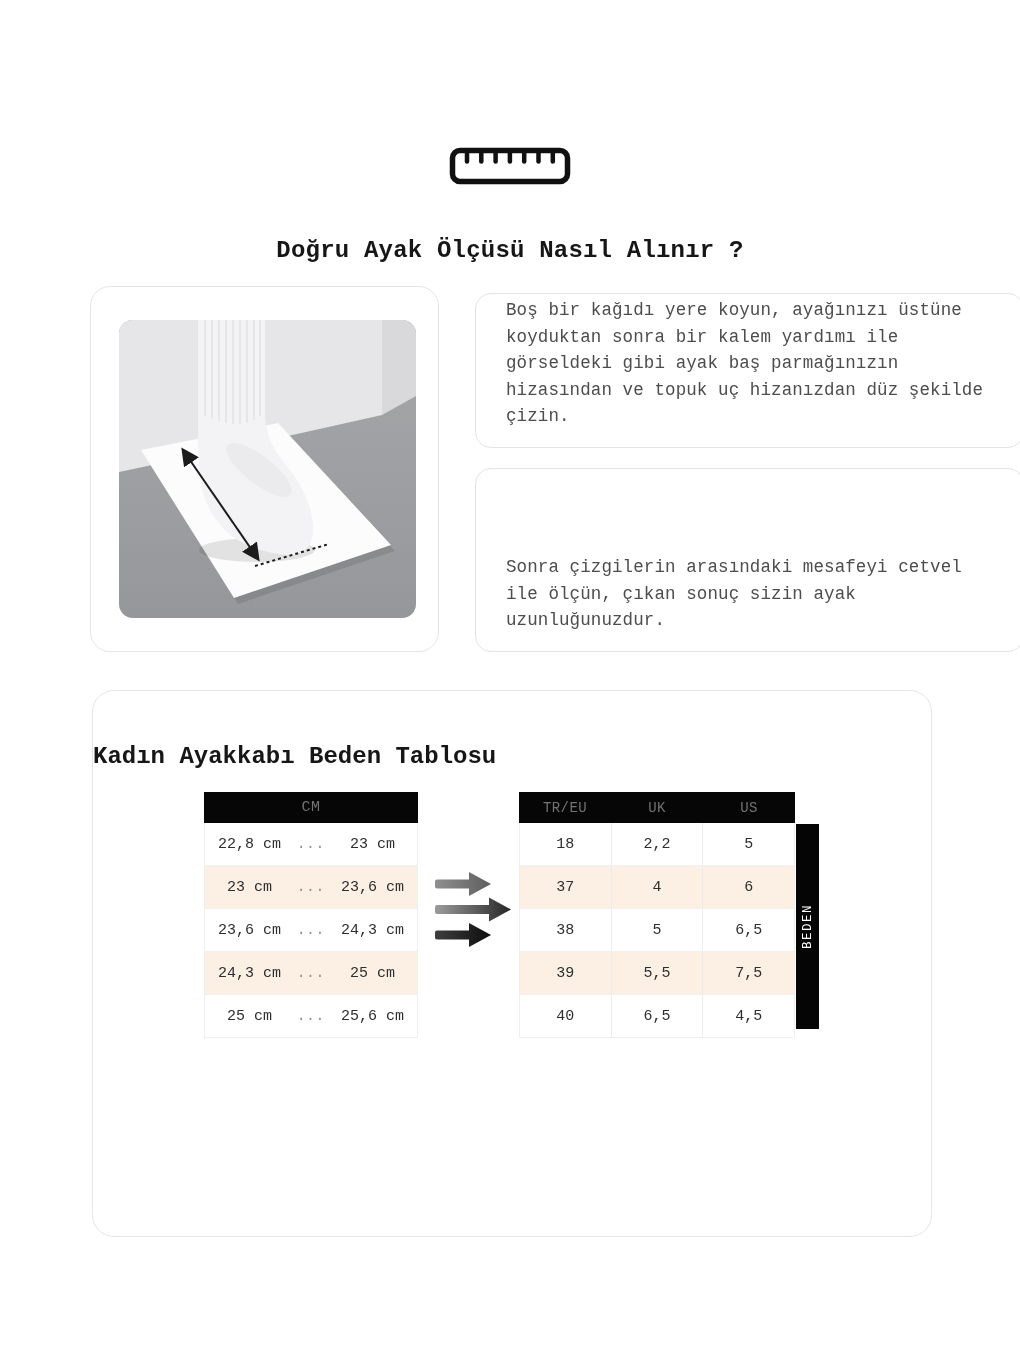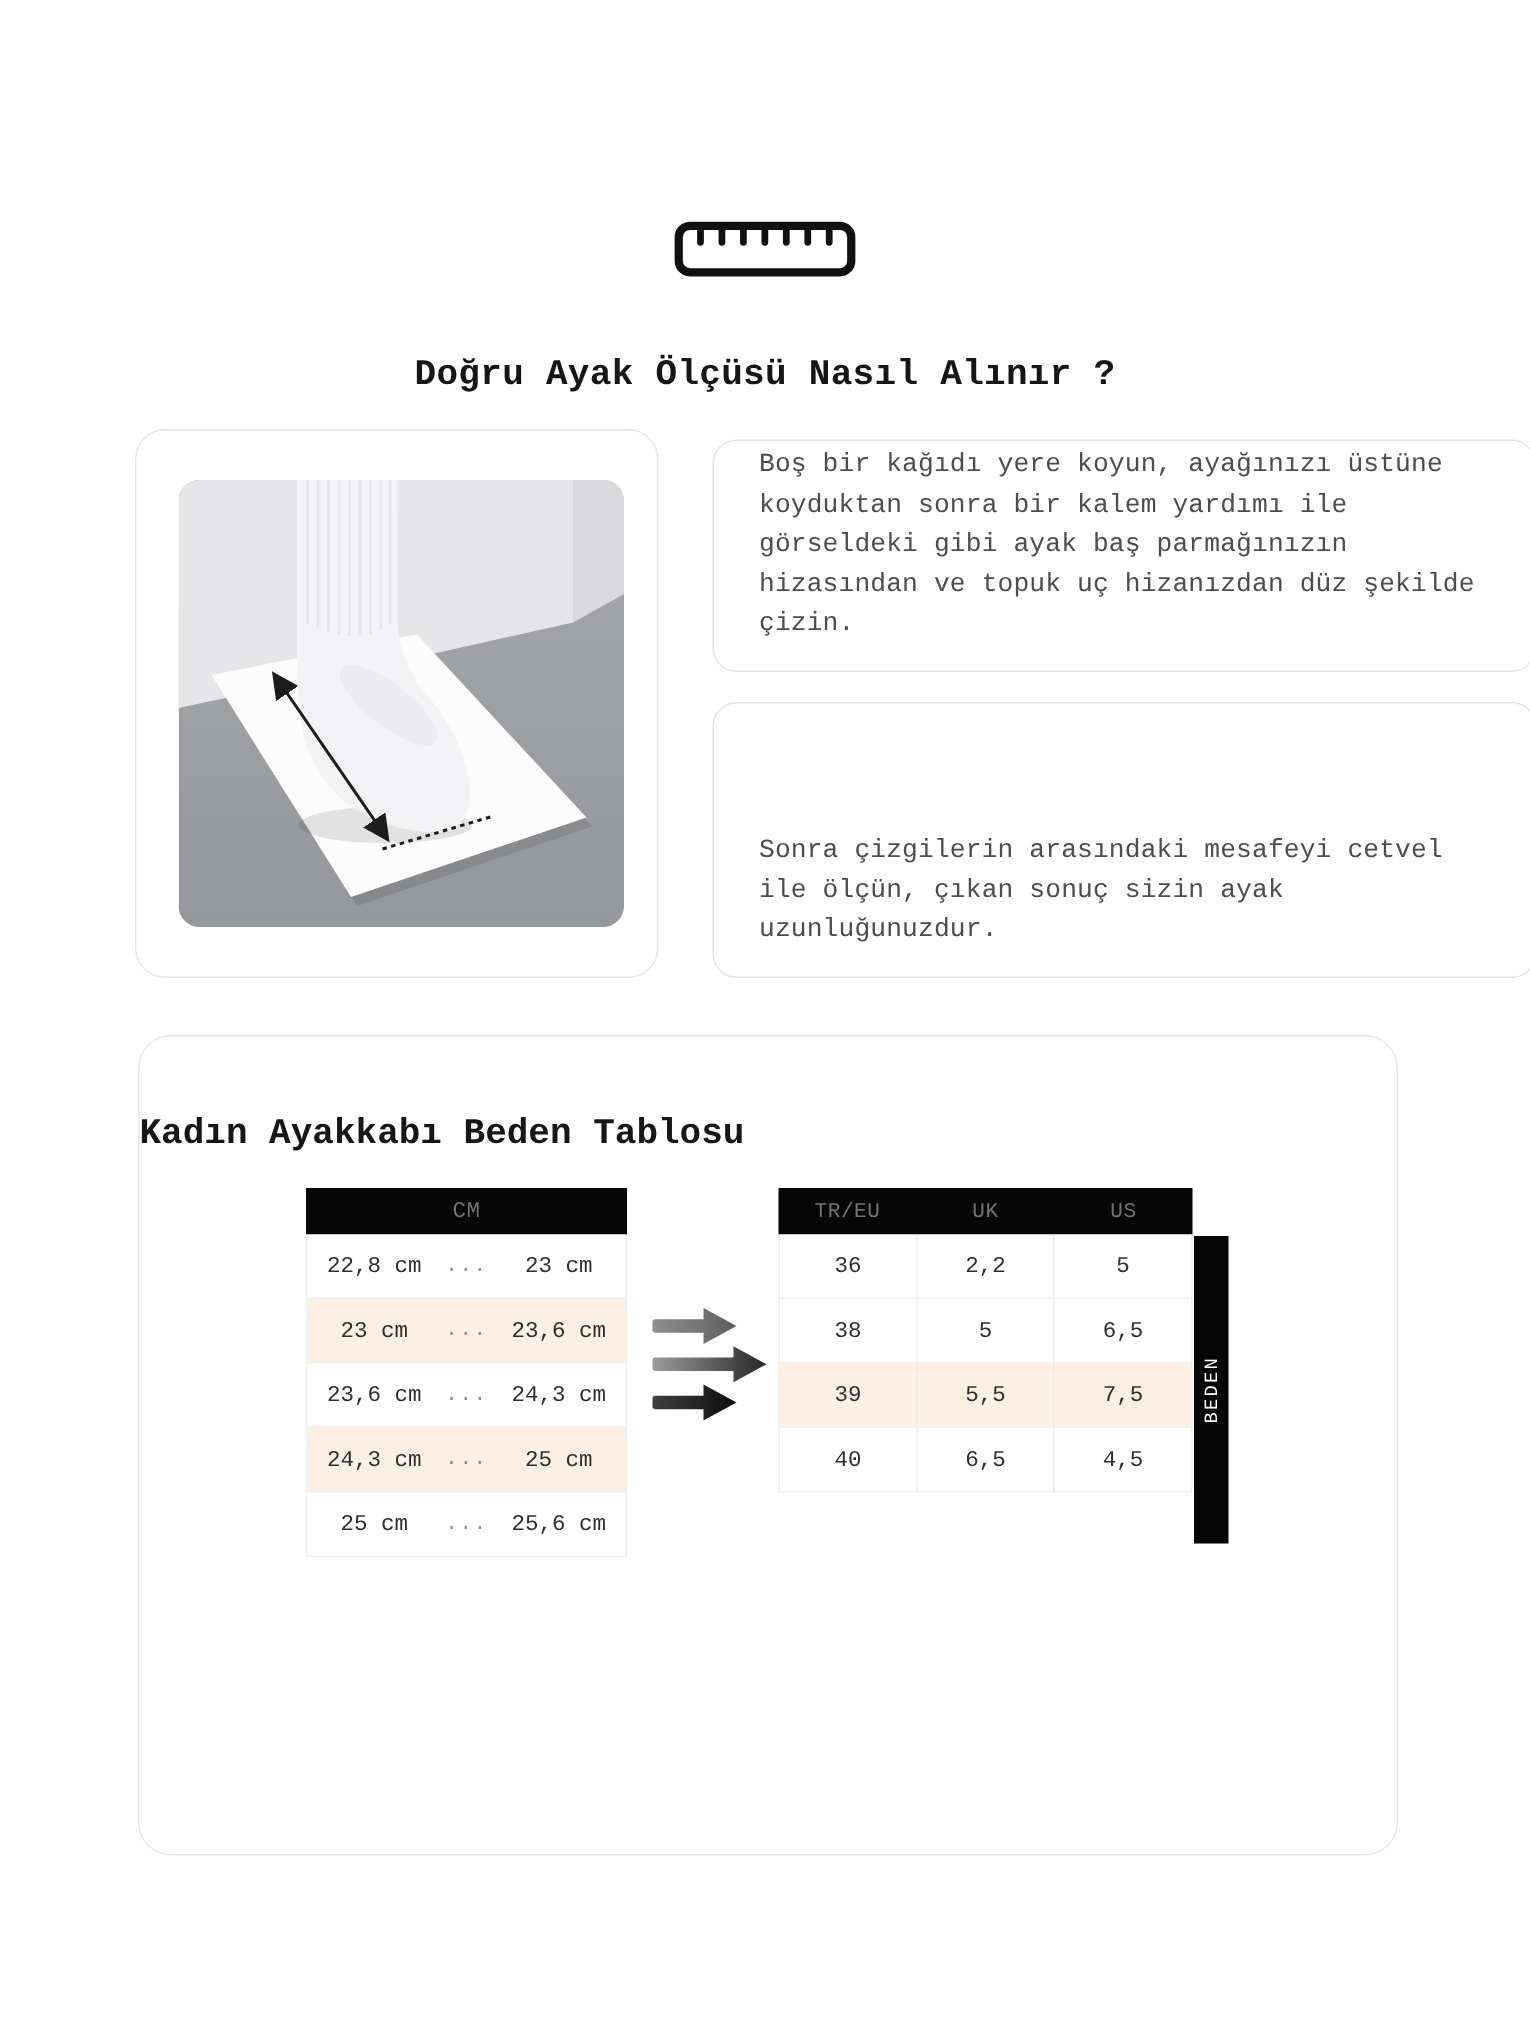--- a/index.html
+++ b/index.html
@@ -224,23 +224,28 @@
   </div>
 
   <div class="tbl tbl-size">
     <div class="tbl-header cols">
       <span class="hcell">TR/EU</span>
       <span class="hcell">UK</span>
       <span class="hcell">US</span>
     </div>
     <div class="tbl-body">
       <div class="trow">
-        <span class="sz-cell">36</span>
+        <span class="sz-cell">18</span>
         <span class="sz-cell">2,2</span>
         <span class="sz-cell">5</span>
+      </div>
+      <div class="trow alt">
+        <span class="sz-cell">37</span>
+        <span class="sz-cell">4</span>
+        <span class="sz-cell">6</span>
       </div>
       <div class="trow">
         <span class="sz-cell">38</span>
         <span class="sz-cell">5</span>
         <span class="sz-cell">6,5</span>
       </div>
       <div class="trow alt">
         <span class="sz-cell">39</span>
         <span class="sz-cell">5,5</span>
         <span class="sz-cell">7,5</span>

